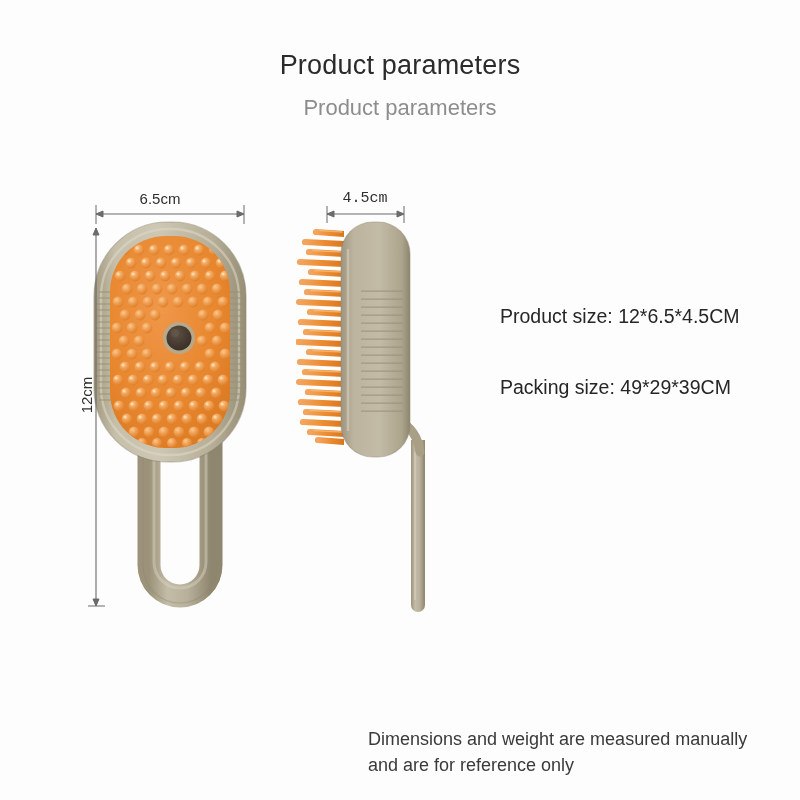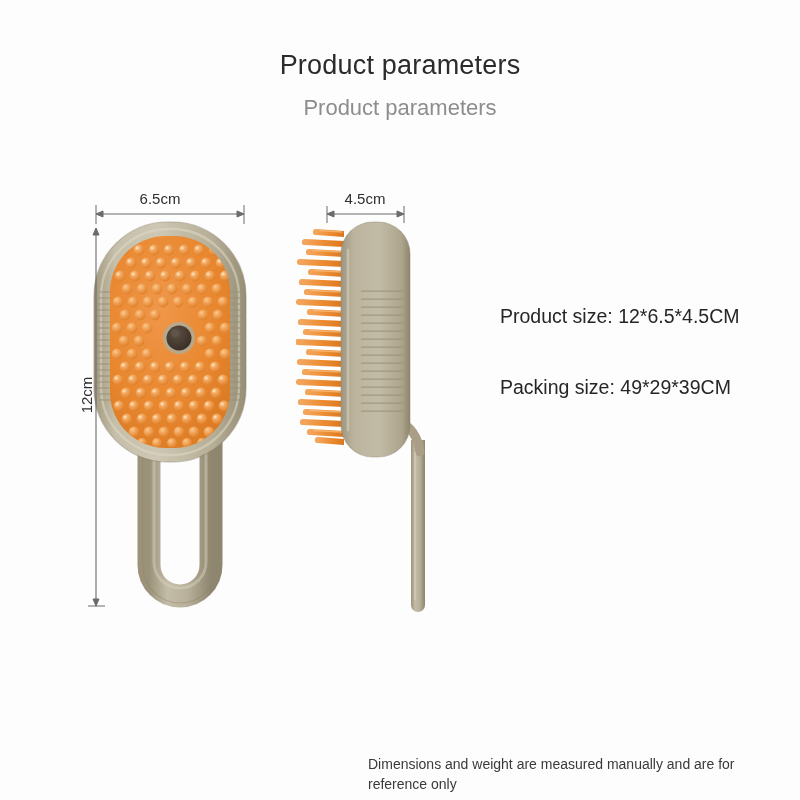--- a/index.html
+++ b/index.html
@@ -59,36 +59,36 @@
     font-weight: 400;
     white-space: nowrap;
   }
   .spec-line.lg { font-size: 19.5px; margin-bottom: 48px; }
   .spec-line.sm { font-size: 16px; }
 
   
   .footer {
     position: absolute;
     left: 368px;
-    top: 754px;
+    top: 726px;
     width: 408px;
-    font-size: 14px;
+    font-size: 18px;
     line-height: 1.45;
     color: #3a3a3a;
   }
 
   
   .dim-label {
     position: absolute;
     font-size: 15px;
     color: #2f2f2f;
     white-space: nowrap;
   }
   #dim-w-front { left: 160px; top: 190px; transform: translateX(-50%); }
-  #dim-w-side  { left: 365px; top: 190px; transform: translateX(-50%); }
+  #dim-w-side  { left: 365px; top: 190px; transform: translateX(-50%); font-family: Liberation Mono, monospace; }
   #dim-h-front {
     left: 86px; top: 395px;
     transform: translate(-50%, -50%) rotate(-90deg);
     transform-origin: center center;
   }
 
   svg.overlay {
     position: absolute;
     left: 0; top: 0;
     width: 800px; height: 800px;

